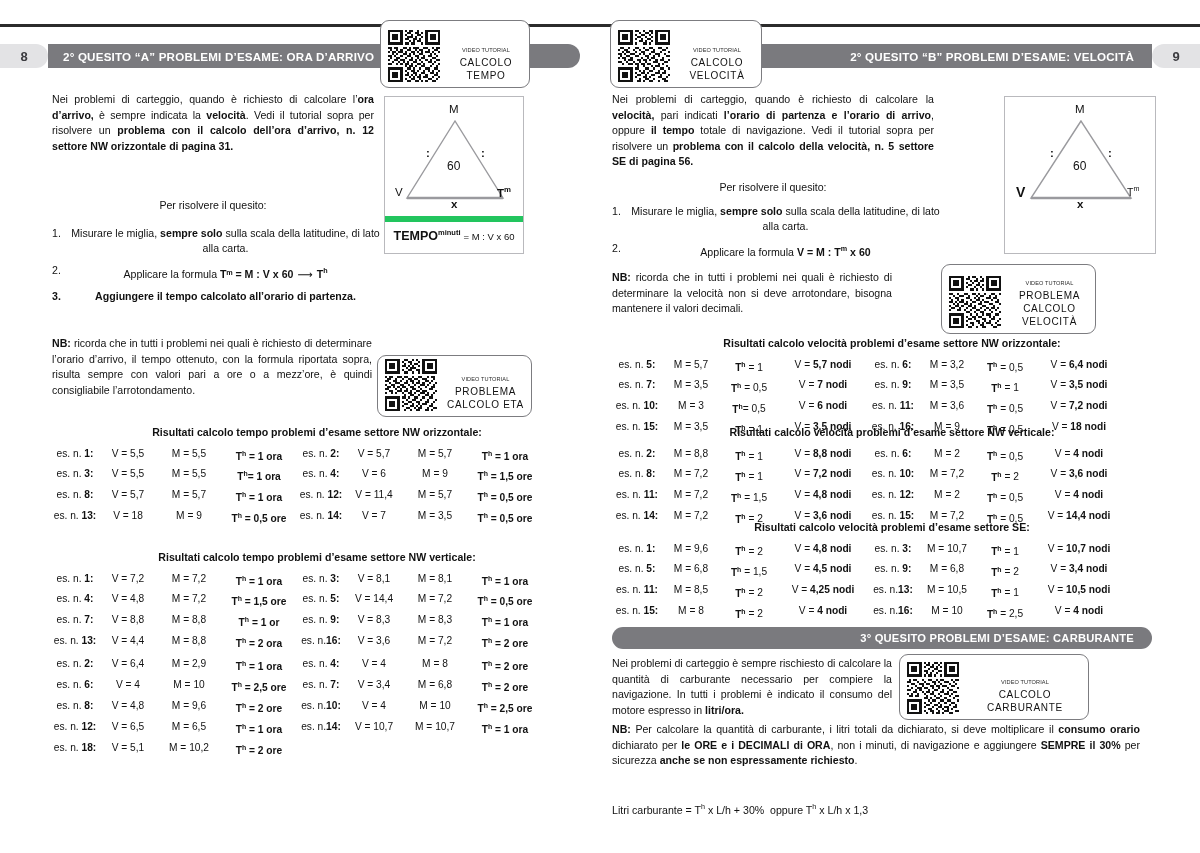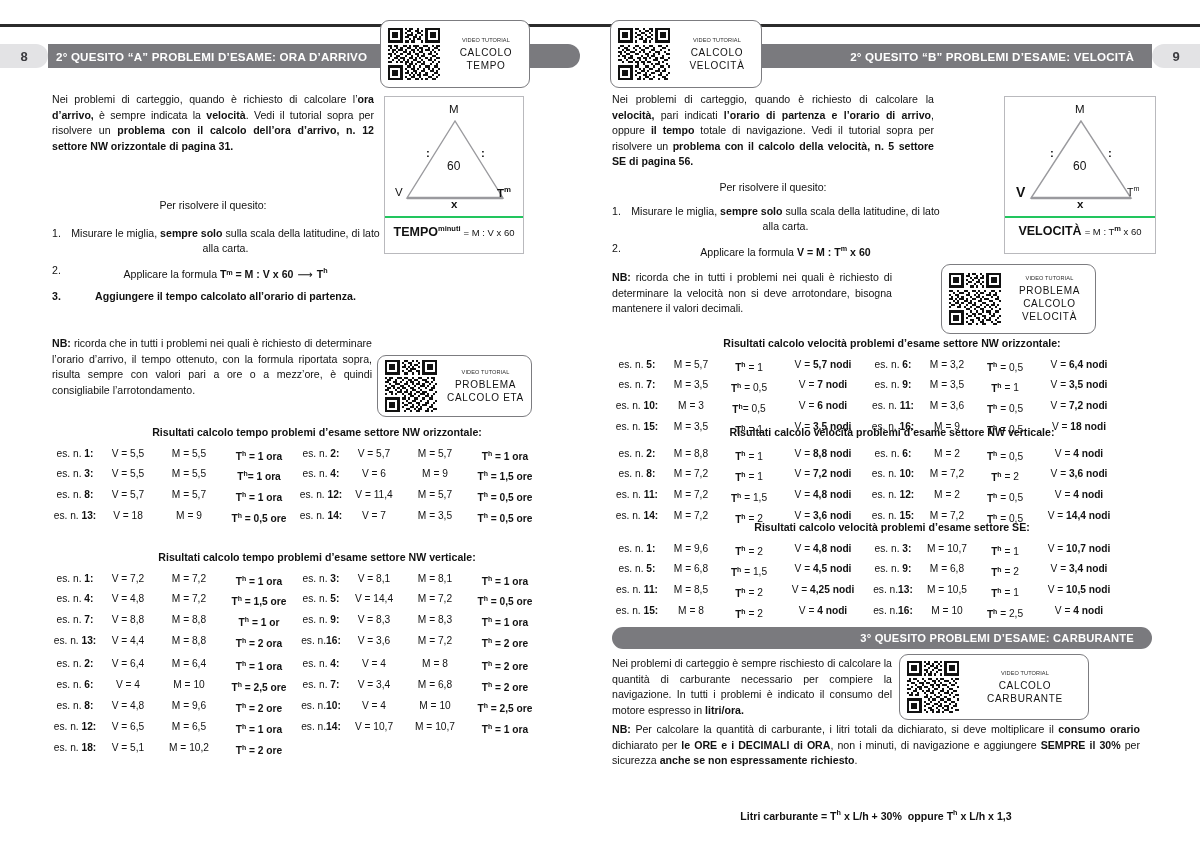--- a/index.html
+++ b/index.html
@@ -27,48 +27,48 @@
     height:24px;width:48px;
   }
   .pagenum.left{border-radius:0 12px 12px 0;}
   .pagenum.right{border-radius:12px 0 0 12px;}
   .hdr-bar{
     background:#7a7a7e;color:#fff;height:24px;
     display:flex;align-items:center;
     font-size:11.6px;font-weight:700;letter-spacing:.2px;
     box-sizing:border-box;
   }
-  .hdr-bar.lft{border-radius:0 12px 12px 0;padding-left:8px;flex:1;}
+  .hdr-bar.lft{border-radius:0 12px 12px 0;padding-left:15px;flex:1;}
   .hdr-bar.rgt{border-radius:12px 0 0 12px;padding-right:18px;flex:1;justify-content:flex-end;}
 
   .rule{position:absolute;left:0;right:0;height:3px;background:#2b2b2b;}
 
   
   .col{position:absolute;font-size:10.6px;line-height:15.5px;text-align:center;}
   .just{text-align:justify;}
   b,.b{font-weight:700;}
   ol.steps{margin:4px 0 0 0;padding:0;list-style:none;}
   ol.steps li{position:relative;padding-left:17px;margin-bottom:7px;line-height:15px;}
   ol.steps li .num{position:absolute;left:0;top:0;}
 
   
   .qrbox{
     position:absolute;border:1px solid #7c7c80;border-radius:9px;
-    background:#fff;display:flex;align-items:center;box-sizing:border-box;
+    background:#fff;display:flex;align-items:flex-end;box-sizing:border-box;
     padding:5px 7px;gap:10px;
   }
   .qr{width:52px;height:52px;flex:0 0 auto;display:block;}
   .qrtxt{display:flex;flex-direction:column;align-items:center;justify-content:center;flex:1;}
   .qrtxt .vt{font-size:5.6px;letter-spacing:.1px;color:#2b2b2b;margin-bottom:3px;}
   .qrtxt .lbl{font-size:10px;letter-spacing:.7px;color:#111;line-height:13px;text-align:center;}
 
   
   .formbox{position:absolute;border:1px solid #b9b9bd;background:#fff;box-sizing:border-box;}
   .formbox .tri{position:relative;height:119px;}
-  .formbox .divider{border-top:2px solid #22c55e;}
+  .formbox .divider{border-top:6px solid #22c55e;}
   .formbox .frm{text-align:center;padding:6px 2px 7px;font-size:11px;}
   .formbox .frm .big{font-weight:700;font-size:12.5px;}
   .formbox .frm sup{font-size:7.5px;font-weight:700;}
   .formbox .frm .rest{font-size:9.5px;}
   .tri svg{position:absolute;left:0;top:0;}
   .tri .lab{position:absolute;font-size:11.5px;}
 
   
   .res-title{font-size:10.6px;font-weight:700;margin:0 0 4px 0;}
   .res-row{display:flex;font-size:10.2px;line-height:17.5px;white-space:nowrap;}
@@ -79,21 +79,21 @@
   .c-c{width:78px;}
   .res-row .c-es b, .res-row .c-a b, .res-row .c-b b, .res-row .c-c b{font-weight:700;}
 
   .vel .c-es{width:50px;}
   .vel .c-a{width:58px;}
   .vel .c-b{width:58px;}
   .vel .c-c{width:90px;}
 
   sup{font-size:.68em;vertical-align:super;}
 
-  .center-formula{text-align:center;font-size:10.6px;font-weight:700;margin-top:26px;}
+  .center-formula{font-size:10.6px;font-weight:400;margin-top:20px;}
 </style>
 </head>
 <body>
 
 <div class="spread">
 
   <div class="page page-left">
 
     <div class="rule" style="top:24px;"></div>
 
@@ -600,21 +600,21 @@
         </div>
       </div>
     </div>
 
     <div class="col" style="left:52px;top:655px;width:530px;">
       <div>
         <div class="res-row">
           <div class="res-half">
               <span class="c-es">es. n. <b>2:</b></span>
               <span class="c-a">V = 6,4</span>
-              <span class="c-b">M = 6,4</span>
+              <span class="c-b">M = 2,9</span>
               <span class="c-c b">T<sup>h</sup> = 1 ora</span>
             </div>
           <div class="res-half">
               <span class="c-es">es. n. <b>4:</b></span>
               <span class="c-a">V = 4</span>
               <span class="c-b">M = 8</span>
               <span class="c-c b">T<sup>h</sup> = 2 ore</span>
             </div>
         </div>
         <div class="res-row">
@@ -861,23 +861,20 @@
           <polygon points="76,24 26,101 126,101" fill="none" stroke="#9a9a9e" stroke-width="1.4"></polygon>
           <line x1="26" y1="101" x2="126" y2="101" stroke="#9a9a9e" stroke-width="2.6"></line>
         </svg>
         <div class="lab" style="left:70px;top:6px;">M</div>
         <div class="lab" style="left:11px;top:87px;font-weight:700;font-size:14px;">V</div>
         <div class="lab" style="left:122px;top:88px;font-size:10.5px;">T<sup>m</sup></div>
         <div class="lab" style="left:68px;top:62px;font-size:12px;">60</div>
         <div class="lab" style="left:45px;top:50px;font-weight:700;">:</div>
         <div class="lab" style="left:103px;top:50px;font-weight:700;">:</div>
         <div class="lab" style="left:72px;top:101px;font-weight:700;">x</div>
-      </div>
-      <div class="divider frm">
-        <span class="big">VELOCITÀ</span> <span class="rest">= M : T<sup>m</sup> x 60</span>
       </div>
     </div>
 
     <div class="col just" style="left:12px;top:270px;width:280px;">
       <b>NB:</b><span> ricorda che in tutti i problemi nei quali è richiesto di determinare la velocità non si deve arrotondare, bisogna mantenere il valori decimali.</span>
     </div>
 
     <div class="qrbox" style="left:341px;top:264px;width:155px;height:70px;">
       <svg class="qr" viewBox="0 0 25 25" shape-rendering="crispEdges">
         <rect width="25" height="25" fill="#fff"></rect>

